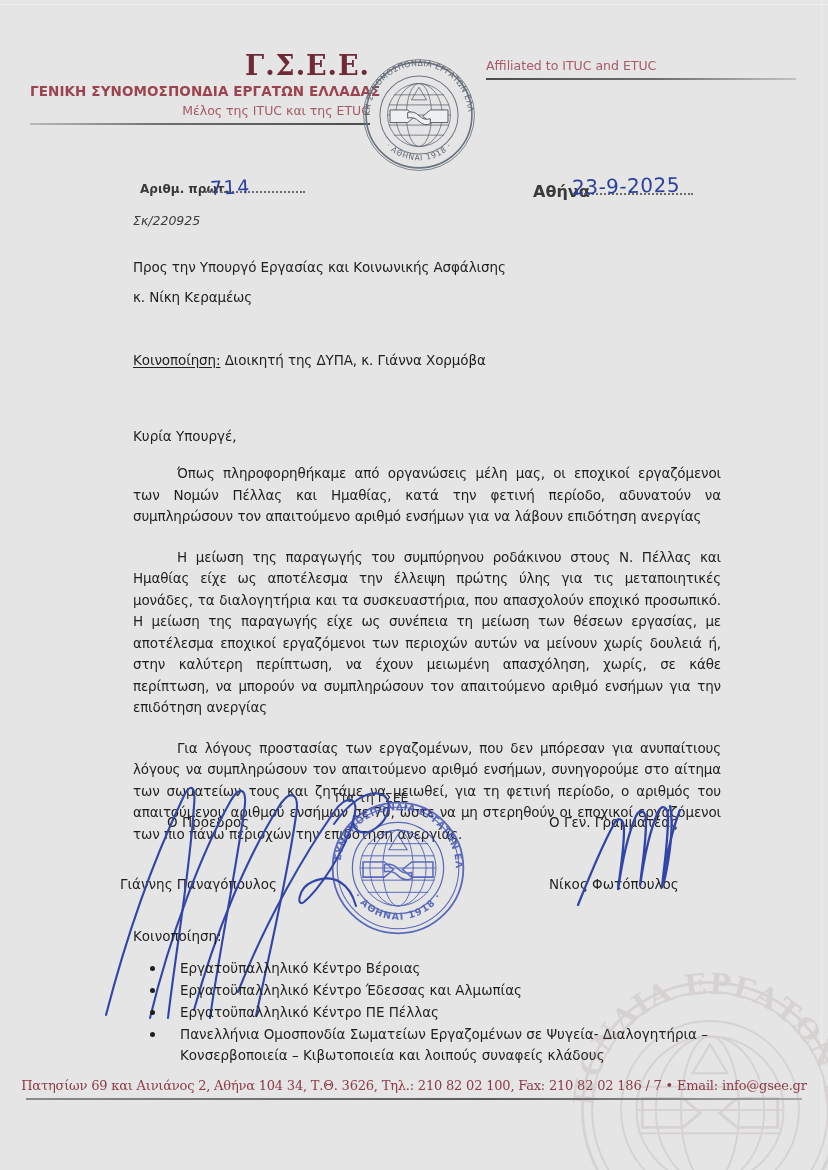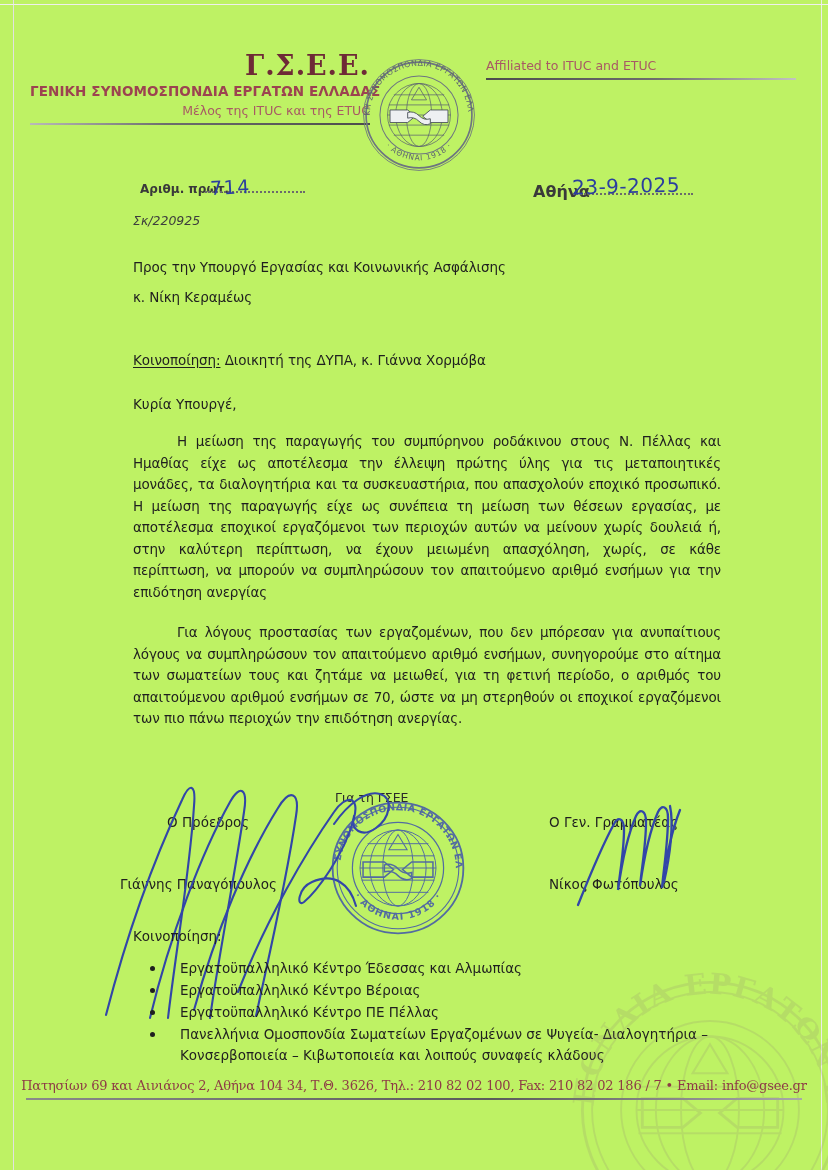--- a/index.html
+++ b/index.html
@@ -7,21 +7,21 @@
     padding: 0;
     background: #ffffff;
   }
   body {
     font-family: "DejaVu Sans", sans-serif;
   }
   #page {
     position: relative;
     width: 828px;
     height: 1170px;
-    background: #bef264;
+    background: #e5e5e5;
     overflow: hidden;
   }
   
   .scan-edge-left {
     position: absolute;
     left: 13px; top: 0; width: 1px; height: 1170px;
     background: #e2e2e0;
   }
   .scan-edge-right {
     position: absolute;
@@ -196,21 +196,21 @@
     font-size: 13.5px;
     margin-top: 40px;
     letter-spacing: -0.1px;
   }
   .cc-line .u {
     text-decoration: underline;
     text-underline-offset: 2px;
   }
   .salutation {
     font-size: 13.5px;
-    margin-top: 28px;
+    margin-top: 60px;
   }
   p.para {
     font-size: 13.5px;
     line-height: 21.5px;
     text-align: justify;
     text-indent: 44px;
     margin: 19px 0 0 0;
     letter-spacing: -0.15px;
     word-spacing: 0.4px;
   }
@@ -420,20 +420,21 @@
     <div class="to-line">Προς την Υπουργό Εργασίας και Κοινωνικής Ασφάλισης</div>
     <div class="to-line">κ. Νίκη Κεραμέως</div>
 
     <div class="cc-line">
       <span class="u">Κοινοποίηση:</span>
       <span>Διοικητή της ΔΥΠΑ, κ. Γιάννα Χορμόβα</span>
     </div>
 
     <div class="salutation">Κυρία Υπουργέ,</div>
 
+    <p class="para">Όπως πληροφορηθήκαμε από οργανώσεις μέλη μας, οι εποχικοί εργαζόμενοι των Νομών Πέλλας και Ημαθίας, κατά την φετινή περίοδο, αδυνατούν να συμπληρώσουν τον απαιτούμενο αριθμό ενσήμων για να λάβουν   επιδότηση ανεργίας</p>
     <p class="para">Η μείωση της παραγωγής του συμπύρηνου ροδάκινου στους Ν. Πέλλας και Ημαθίας είχε ως αποτέλεσμα την έλλειψη πρώτης ύλης για τις μεταποιητικές μονάδες, τα διαλογητήρια και τα   συσκευαστήρια, που απασχολούν εποχικό προσωπικό. Η μείωση της παραγωγής είχε ως συνέπεια τη μείωση των θέσεων εργασίας, με αποτέλεσμα εποχικοί εργαζόμενοι των περιοχών αυτών να μείνουν χωρίς δουλειά ή, στην καλύτερη περίπτωση, να έχουν μειωμένη απασχόληση, χωρίς, σε κάθε περίπτωση, να   μπορούν να συμπληρώσουν τον απαιτούμενο αριθμό ενσήμων για την επιδότηση ανεργίας</p>
     <p class="para">Για λόγους προστασίας των εργαζομένων, που δεν μπόρεσαν για ανυπαίτιους λόγους να συμπληρώσουν τον   απαιτούμενο αριθμό ενσήμων, συνηγορούμε στο αίτημα  των σωματείων τους και ζητάμε να μειωθεί, για τη φετινή περίοδο, ο αριθμός του απαιτούμενου αριθμού ενσήμων σε 70, ώστε να μη στερηθούν οι εποχικοί εργαζόμενοι των πιο πάνω περιοχών την επιδότηση ανεργίας.</p>
   </div>
 
   <div class="sig-area">
     <div class="for-gsee">Για τη ΓΣΕΕ</div>
     <div class="sig-left-title">Ο Πρόεδρος</div>
     <div class="sig-left-name">Γιάννης Παναγόπουλος</div>
     <div class="sig-right-title">Ο Γεν. Γραμματέας</div>
     <div class="sig-right-name">Νίκος Φωτόπουλος</div>
@@ -487,24 +488,24 @@
         <path d="M 146,92 L 118,92 L 106,102 L 118,112 L 146,112 Z"></path>
         <path d="M 82,96 q 10,-3 18,5 q 8,8 18,5 l 0,8 q -10,4 -18,-4 q -8,-8 -18,-5 Z"></path>
       </g>
     </g>
   </svg>
 
   <div class="dist">
     <div class="dist-title">Κοινοποίηση:</div>
     <ul>
       <li>
-          <span class="cont">Εργατοϋπαλληλικό Κέντρο Έδεσσας και Αλμωπίας</span>
+          <span class="cont">Εργατοϋπαλληλικό Κέντρο Βέροιας</span>
         </li>
       <li>
-          <span class="cont">Εργατοϋπαλληλικό Κέντρο Βέροιας</span>
+          <span class="cont">Εργατοϋπαλληλικό Κέντρο Έδεσσας και Αλμωπίας</span>
         </li>
       <li>
           <span class="cont">Εργατοϋπαλληλικό Κέντρο ΠΕ Πέλλας</span>
         </li>
       <li>
           <span class="cont">Πανελλήνια Ομοσπονδία Σωματείων Εργαζομένων σε Ψυγεία- Διαλογητήρια – Κονσερβοποιεία – Κιβωτοποιεία και λοιπούς συναφείς κλάδους</span>
         </li>
     </ul>
   </div>
 

